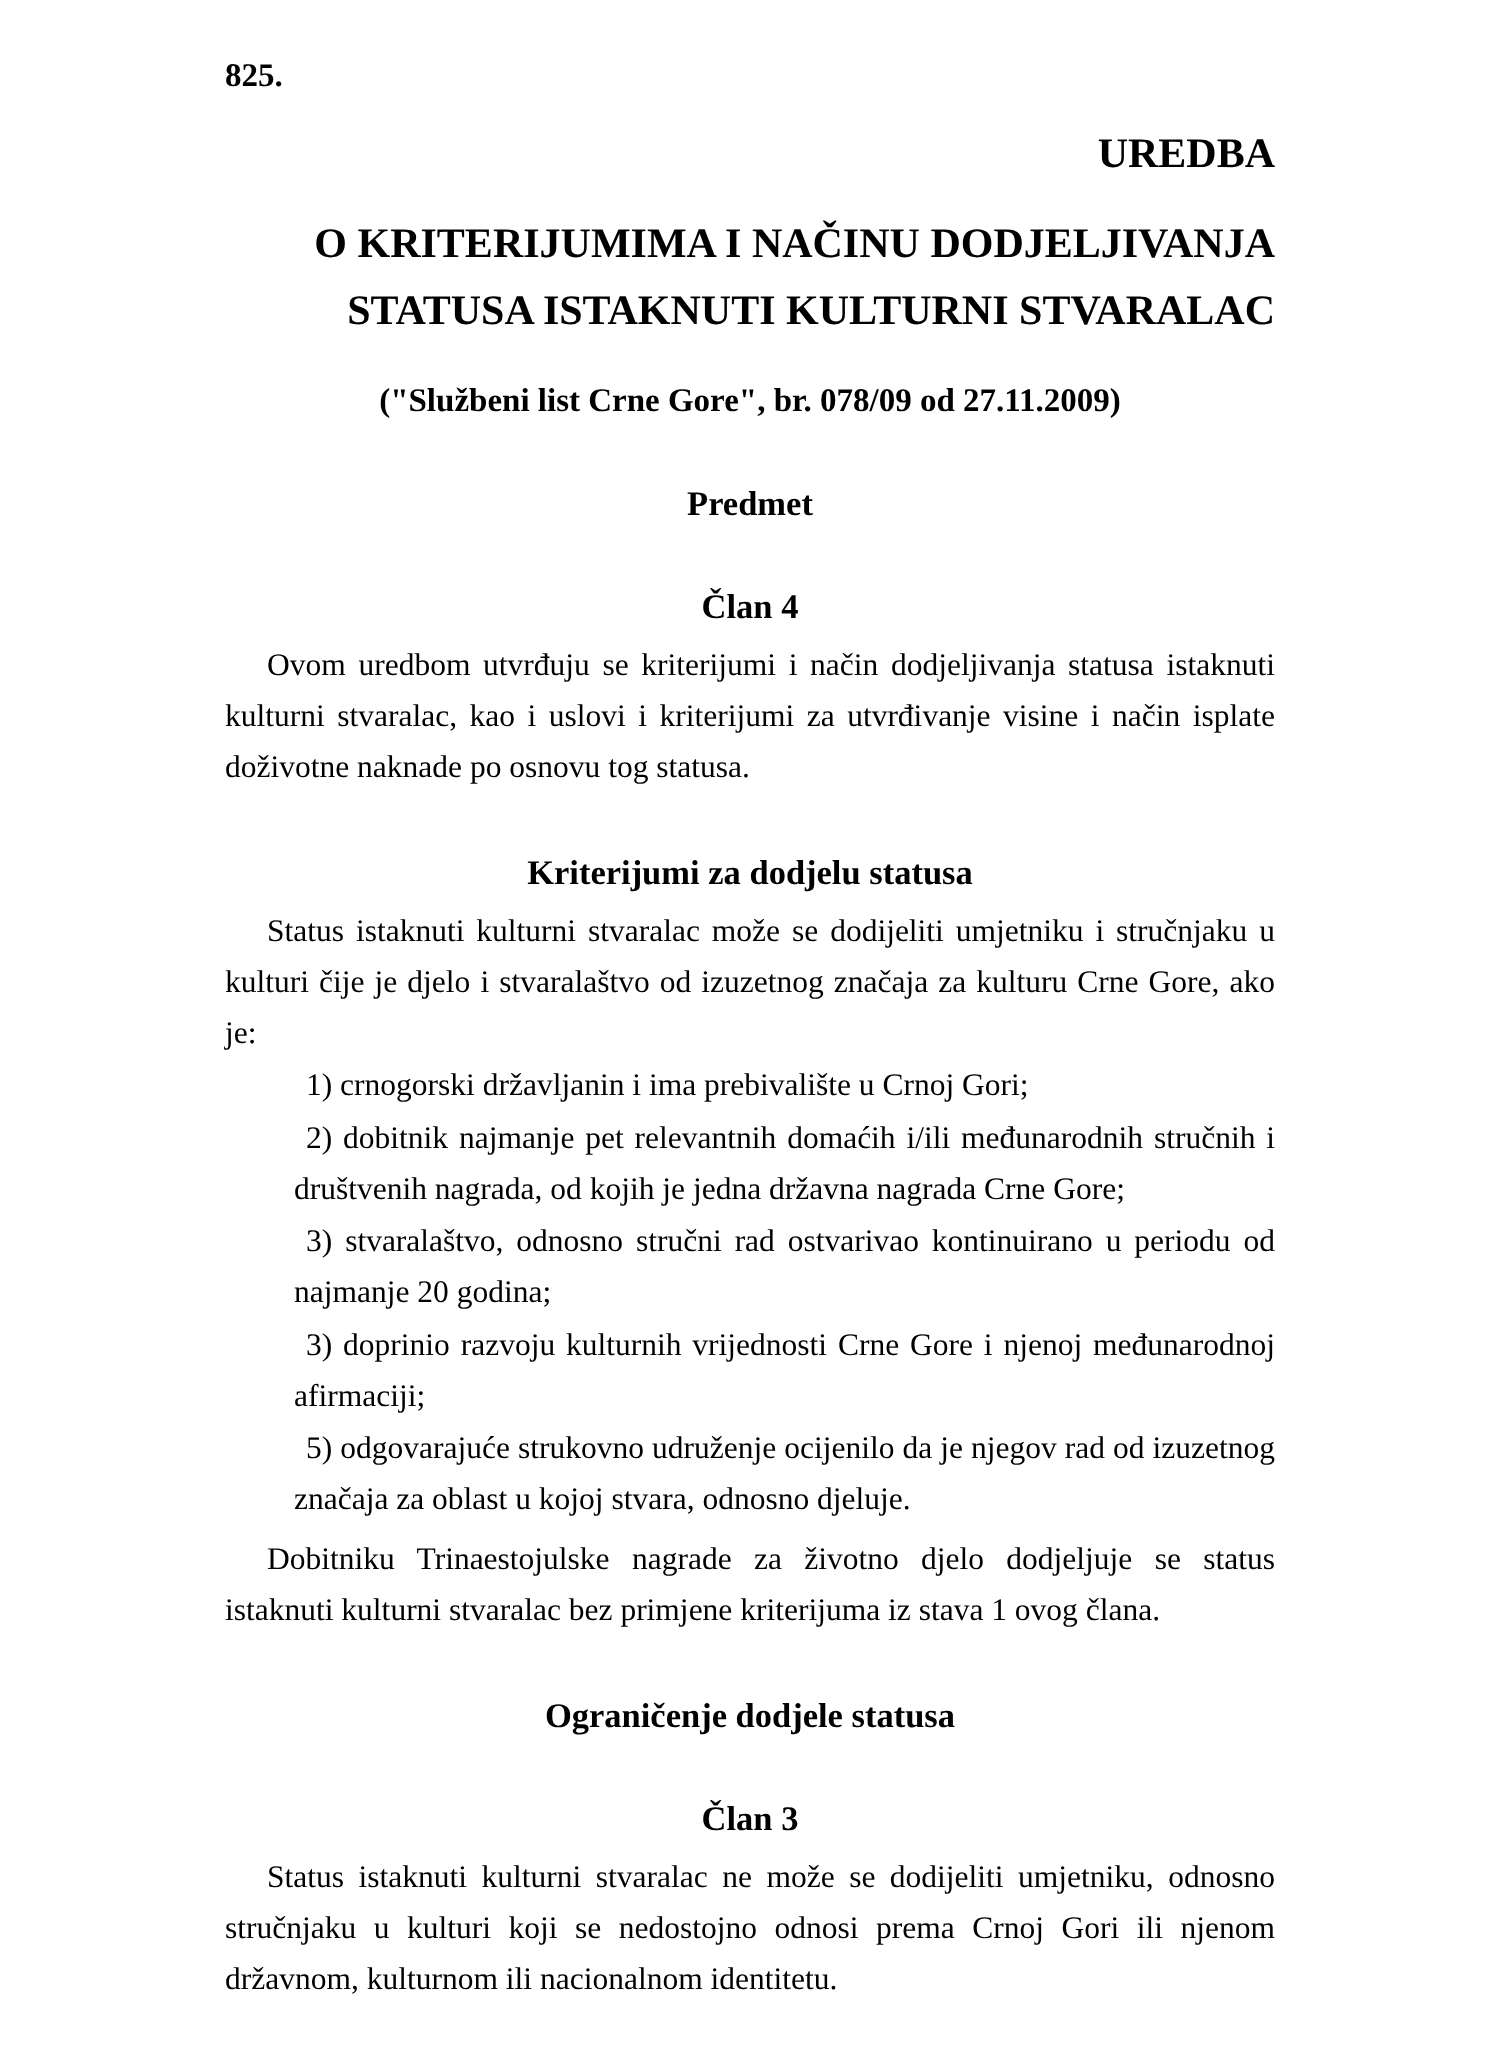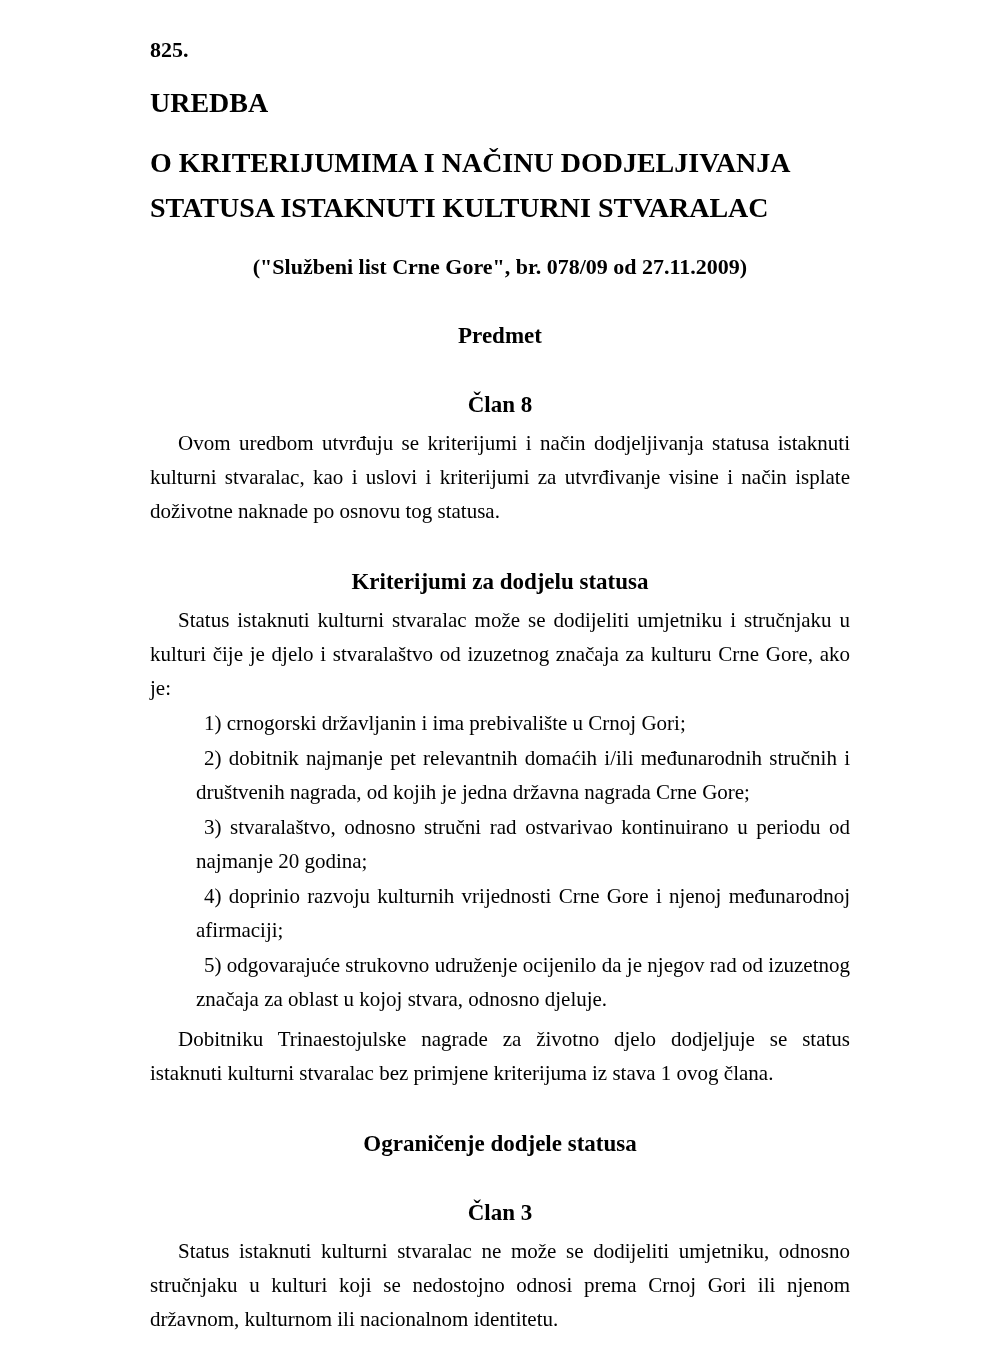--- a/index.html
+++ b/index.html
@@ -42,21 +42,21 @@
   p.list-item {
     margin-top: 1px;
     margin-left: 46px;
     text-indent: 8px;
   }
 
   .h-main {
     font-size: 28px;
     font-weight: bold;
     line-height: 34px;
-    text-align: left;
+    text-align: right;
     margin-top: 22px;
   }
 
   .h-sub {
     margin-top: 20px;
     line-height: 45px;
     max-width: 800px;
     margin-left: auto;
     margin-right: auto;
   }
@@ -86,36 +86,36 @@
 
 
   <div class="h-main">UREDBA</div>
 
   <div class="h-main h-sub">O KRITERIJUMIMA I NAČINU DODJELJIVANJA STATUSA ISTAKNUTI KULTURNI STVARALAC</div>
 
   <div class="h-gazette">("Službeni list Crne Gore", br. 078/09 od 27.11.2009)</div>
 
   <div class="h-section">Predmet</div>
 
-  <div class="h-section">Član 8</div>
+  <div class="h-section">Član 4</div>
 
   <p class="body indent tight">Ovom uredbom utvrđuju se kriterijumi i način dodjeljivanja statusa istaknuti kulturni stvaralac, kao i uslovi i kriterijumi za utvrđivanje visine i način isplate doživotne naknade po osnovu tog statusa.</p>
 
   <div class="h-section">Kriterijumi za dodjelu statusa</div>
 
 
   <p class="body indent tight">Status istaknuti kulturni stvaralac može se dodijeliti umjetniku i stručnjaku u kulturi čije je djelo i stvaralaštvo od izuzetnog značaja za kulturu Crne Gore, ako je:</p>
 
   <p class="body list-item">1) crnogorski državljanin i ima prebivalište u Crnoj Gori;</p>
 
   <p class="body list-item">2) dobitnik najmanje pet relevantnih domaćih i/ili međunarodnih stručnih i društvenih nagrada, od kojih je jedna državna nagrada Crne Gore;</p>
 
   <p class="body list-item">3) stvaralaštvo, odnosno stručni rad ostvarivao kontinuirano u periodu od najmanje 20 godina;</p>
 
-  <p class="body list-item">4) doprinio razvoju kulturnih vrijednosti Crne Gore i njenoj međunarodnoj afirmaciji;</p>
+  <p class="body list-item">3) doprinio razvoju kulturnih vrijednosti Crne Gore i njenoj međunarodnoj afirmaciji;</p>
 
   <p class="body list-item">5) odgovarajuće strukovno udruženje ocijenilo da je njegov rad od izuzetnog značaja za oblast u kojoj stvara, odnosno djeluje.</p>
 
   <p class="body indent tight">Dobitniku Trinaestojulske nagrade za životno djelo dodjeljuje se status istaknuti kulturni stvaralac bez primjene kriterijuma iz stava 1 ovog člana.</p>
 
   <div class="h-section">Ograničenje dodjele statusa</div>
 
   <div class="h-section">Član 3</div>
 
   <p class="body indent tight">Status istaknuti kulturni stvaralac ne može se dodijeliti umjetniku, odnosno stručnjaku u kulturi koji se nedostojno odnosi prema Crnoj Gori ili njenom državnom, kulturnom ili nacionalnom identitetu.</p>

